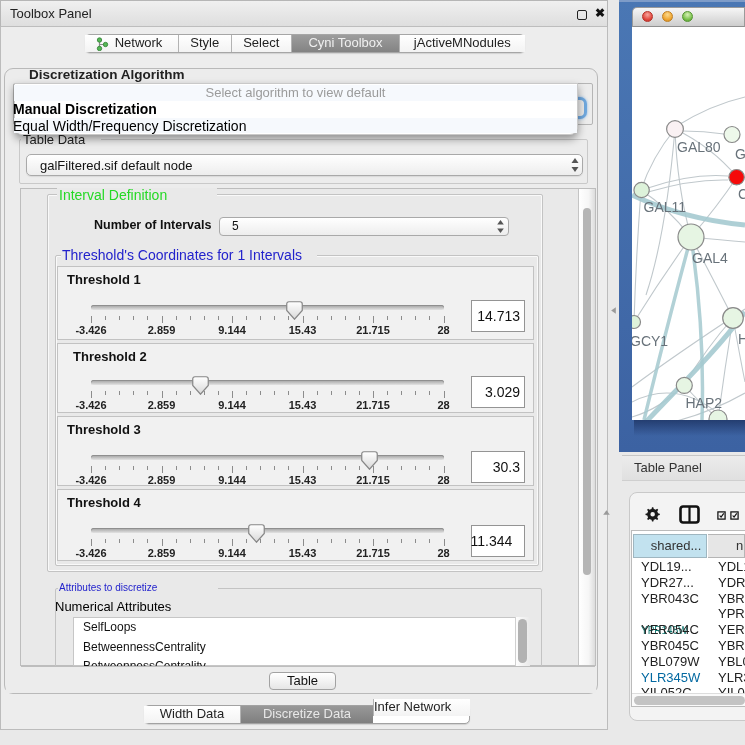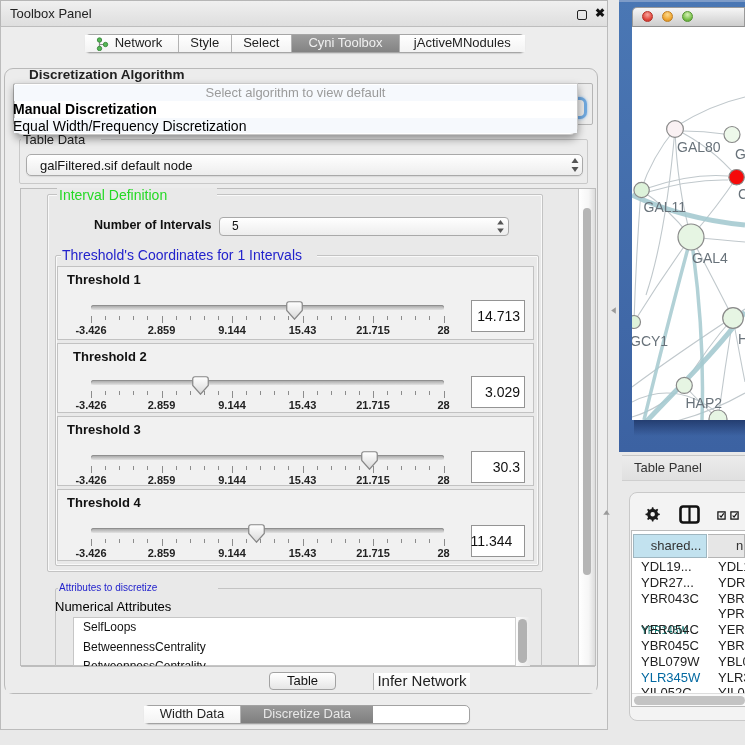--- a/index.html
+++ b/index.html
@@ -243,21 +243,21 @@
 <div class="abs" style="left:83px;top:639.6px;width:250px;height:15px;font-size:12px;color:#111;line-height:15px;">BetweennessCentrality</div>
 <div class="abs" style="left:83px;top:659.2px;width:250px;height:15px;font-size:12px;color:#111;line-height:15px;">BetweennessCentrality</div>
 <div class="abs" style="left:515px;top:617px;width:15px;height:49px;background:linear-gradient(90deg,#fdfdfd,#e9e9e9);border-left:1px solid #d0d0d0;"></div>
 <div class="abs" style="left:518px;top:619px;width:9px;height:44px;background:#b2b2b2;border-radius:4.5px;"></div>
 <div class="abs" style="left:21px;top:666px;width:574px;height:1px;background:#bdbdbd;"></div>
 <div class="abs" style="left:6px;top:667px;width:590px;height:26px;background:#ececec;"></div>
 <div class="abs" style="left:269px;top:672px;width:67px;height:18px;background:linear-gradient(#ffffff,#e6e6e6);border:1px solid #a2a2a2;border-radius:4px;font-size:13px;color:#111;text-align:center;line-height:16px;">Table</div>
 <div class="abs" style="left:144px;top:705px;width:326px;height:19px;background:#fff;border:1px solid #a2a2a2;border-radius:5px;overflow:hidden;box-shadow:0 1px 1px rgba(0,0,0,0.12);"></div>
 <div class="abs" style="left:144px;top:706px;width:96px;height:17px;background:linear-gradient(#ffffff,#f3f3f3);color:#222;font-size:13px;text-align:center;line-height:16px;">Width Data</div>
 <div class="abs" style="left:240px;top:706px;width:133px;height:17px;background:linear-gradient(#989898,#7f7f7f);color:#e8e8e8;font-size:13px;text-align:center;line-height:16px;border-left:1px solid #b3b3b3;">Discretize Data</div>
-<div class="abs" style="left:373px;top:673px;width:97px;height:17px;background:linear-gradient(#ffffff,#f3f3f3);color:#222;font-size:15px;text-align:center;line-height:16px;border-left:1px solid #b3b3b3;">Infer Network</div>
+<div class="abs" style="left:373px;top:699px;width:97px;height:17px;background:linear-gradient(#ffffff,#f3f3f3);color:#222;font-size:13px;text-align:left;line-height:16px;border-left:1px solid #b3b3b3;">Infer Network</div>
 <div class="abs" style="left:13.5px;top:83px;width:564.5px;height:51.5px;background:#ffffff;border:1px solid #c9c9c9;border-radius:0 0 8px 8px;box-shadow:0 4px 9px rgba(0,0,0,0.4);"></div>
 <div class="abs" style="left:14px;top:85px;width:563px;height:16px;background:#f6f9fd;"></div>
 <div class="abs" style="left:14px;top:118px;width:563px;height:15px;background:#f6f9fd;"></div>
 <div class="abs" style="left:14px;top:86px;width:563px;height:14px;font-size:13px;color:#9b9b9b;text-align:center;line-height:14px;">Select algorithm to view default</div>
 <div class="abs" style="left:13px;top:102px;width:400px;height:15px;font-size:14px;font-weight:bold;color:#000;line-height:15px;">Manual Discretization</div>
 <div class="abs" style="left:13px;top:119px;width:400px;height:15px;font-size:14px;color:#000;line-height:15px;">Equal Width/Frequency Discretization</div>
 <svg class="abs" style="left:610px;top:306px" width="7" height="9" viewBox="0 0 7 9">
     <path d="M1.2 4.5 L5.8 1.2 V7.8 Z" fill="#9a9a9a"></path>
   </svg>
 <svg class="abs" style="left:602px;top:509px" width="9" height="7" viewBox="0 0 9 7">

